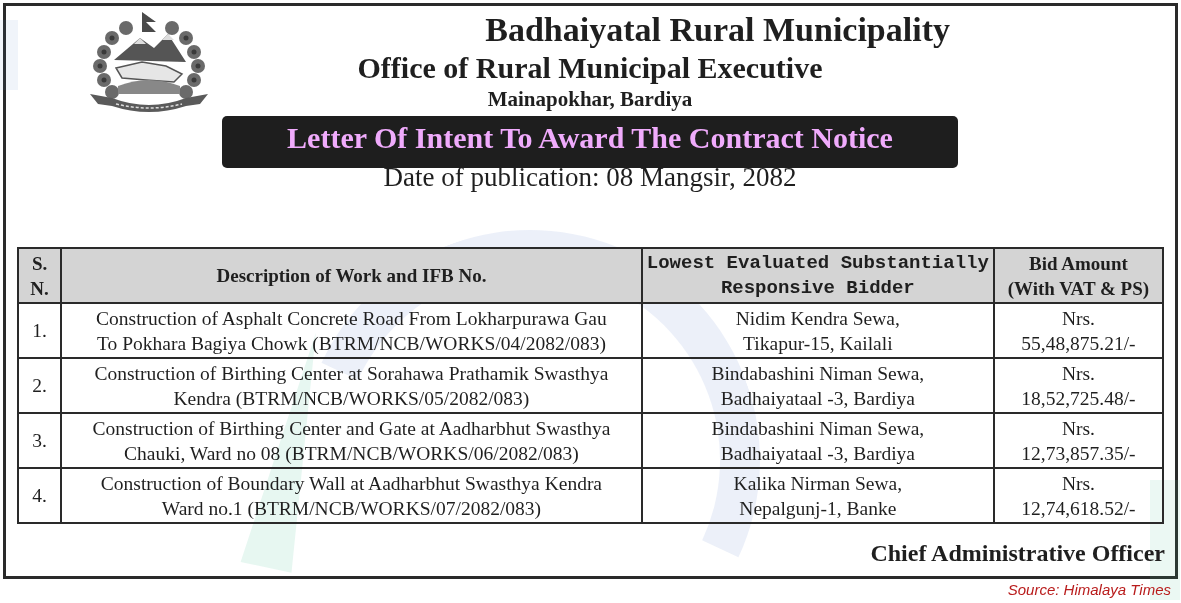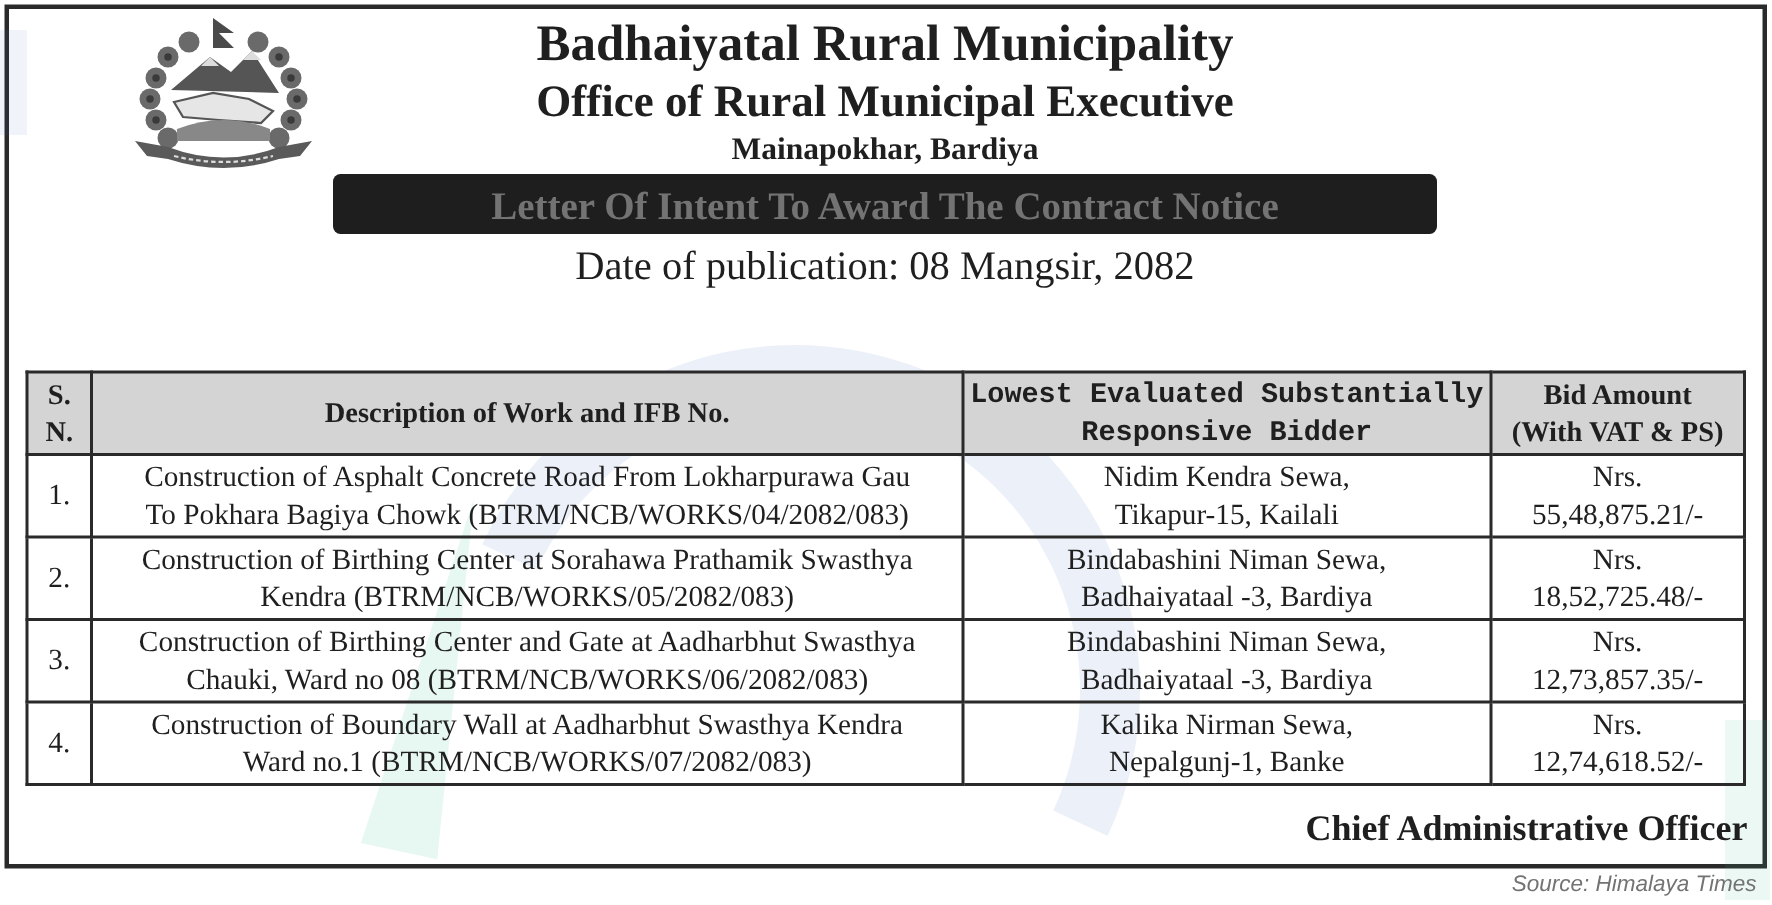--- a/index.html
+++ b/index.html
@@ -10,43 +10,43 @@
     
     .wm { position: absolute; pointer-events: none; }
     .wm-arc { left: 300px; top: 230px; width: 380px; height: 380px; border: 40px solid rgba(70,110,190,0.10); border-radius: 50%; border-left-color: transparent; border-bottom-color: transparent; transform: rotate(-20deg); }
     .wm-arrow { left: 265px; top: 330px; width: 0; height: 0; border-left: 26px solid transparent; border-right: 26px solid transparent; border-bottom: 240px solid rgba(60,190,140,0.12); transform: rotate(12deg); }
     .wm-right { left: 1150px; top: 480px; width: 30px; height: 120px; background: rgba(60,190,140,0.10); }
     .wm-tl { left: 0; top: 20px; width: 18px; height: 70px; background: rgba(70,110,190,0.08); }
 
     .emblem { position: absolute; left: 82px; top: 8px; width: 134px; height: 112px; }
 
     .hdr { position: absolute; left: 230px; width: 720px; text-align: center; font-weight: bold; white-space: nowrap; }
-    .hdr-1 { top: 10px; font-size: 34px; line-height: 40px; }
+    .hdr-1 { top: 10px; font-size: 34px; line-height: 40px; text-align: right; }
     .hdr-2 { top: 50px; font-size: 30px; line-height: 36px; }
     .hdr-3 { top: 86px; font-size: 21px; line-height: 26px; }
 
-    .banner { position: absolute; left: 222px; top: 116px; width: 736px; height: 40px; background: #1e1e1e; border-radius: 5px; color: #737373; text-align: center; font-weight: bold; font-size: 26px; line-height: 44px; white-space: nowrap; }
+    .banner { position: absolute; left: 222px; top: 116px; width: 736px; height: 52px; background: #1e1e1e; border-radius: 5px; color: #f0abfc; text-align: center; font-weight: bold; font-size: 30px; line-height: 44px; white-space: nowrap; }
 
     .pubdate { position: absolute; left: 230px; width: 720px; top: 160px; text-align: center; font-weight: normal; font-size: 27px; line-height: 34px; white-space: nowrap; }
 
     .intro { position: absolute; left: 17px; top: 193px; width: 1150px; font-size: 19.6px; line-height: 25px; white-space: nowrap; }
 
     table.tbl { position: absolute; left: 17px; top: 247px; width: 1147px; border-collapse: collapse; font-size: 19.5px; }
     .tbl th, .tbl td { border: 2px solid #2a2a2a; text-align: center; vertical-align: middle; padding: 0 4px; line-height: 25px; }
     .tbl th { background: #d4d4d4; font-weight: bold; font-size: 19px; height: 53px; }
     .tbl td { height: 53px; }
     .c-sn { width: 42px; }
     .c-desc { width: 603px; margin-top: 35px; }
     .c-bidder { width: 304px; font-family: Liberation Mono, monospace; }
     .c-amt { width: 170px; }
     .cell-line { display: block; white-space: nowrap; }
 
     .signature { position: absolute; right: 16px; top: 537px; font-weight: bold; font-size: 24px; line-height: 32px; white-space: nowrap; }
 
-    .source { position: absolute; right: 10px; top: 580px; font-family: "Liberation Sans", "DejaVu Sans", sans-serif; font-style: italic; font-size: 15px; line-height: 20px; color: #737373; white-space: nowrap; }
+    .source { position: absolute; right: 10px; top: 580px; font-family: "Liberation Sans", "DejaVu Sans", sans-serif; font-style: italic; font-size: 15px; line-height: 20px; color: #b91c1c; white-space: nowrap; }
   </style>
 </head>
 <body>
 
 <div class="frame"></div>
 
 <div class="wm wm-tl"></div>
 <div class="wm wm-arc"></div>
 <div class="wm wm-arrow"></div>
 <div class="wm wm-right"></div>

